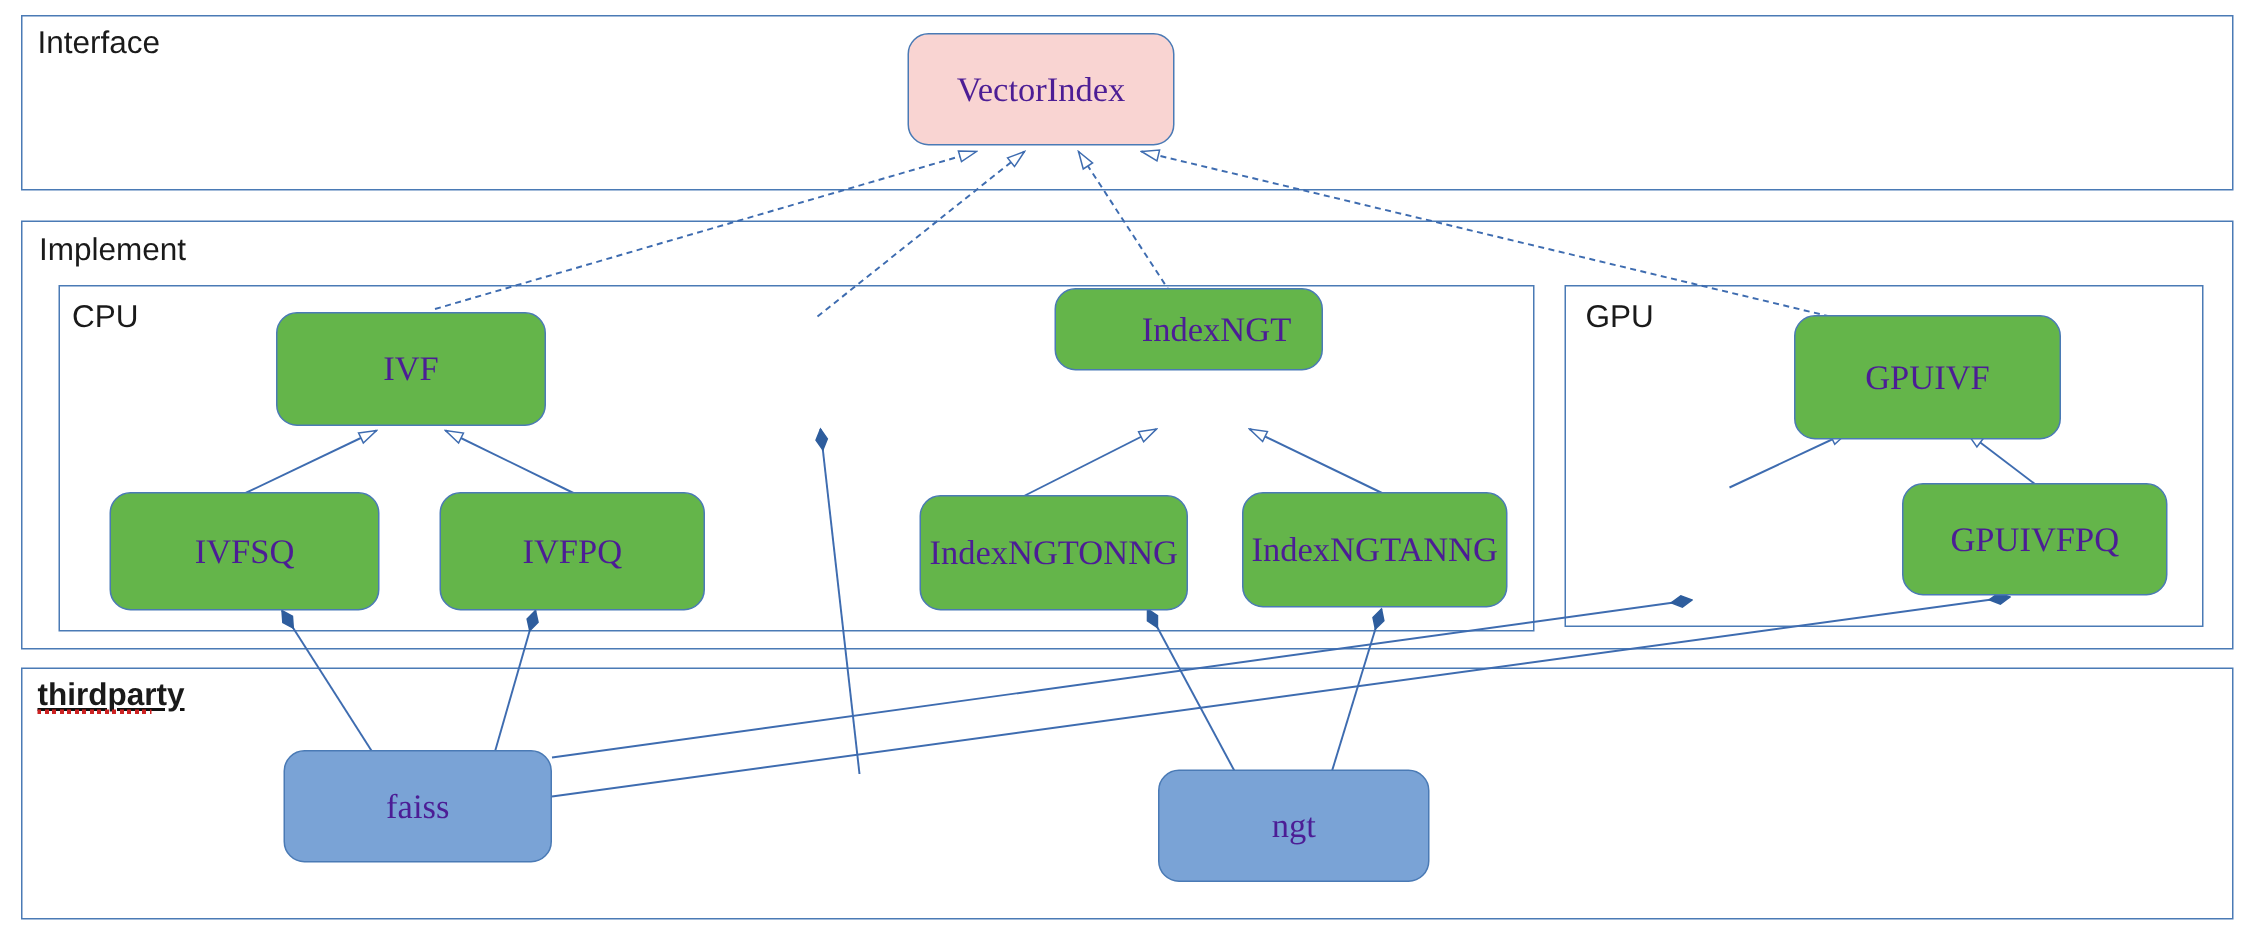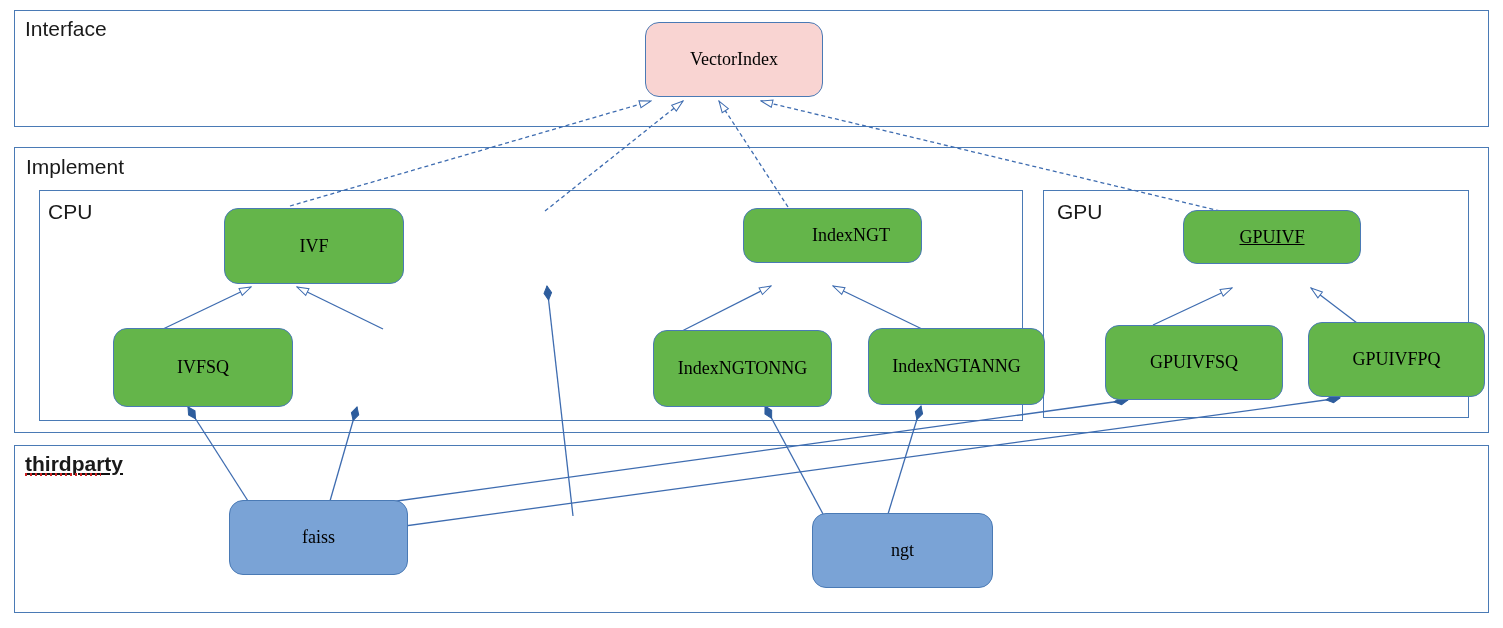--- a/index.html
+++ b/index.html
@@ -7,21 +7,21 @@
     --node-pink:#f9d4d2; --label:#1a1a1a; --squiggle:#cc2222;
   }
   html,body{margin:0;padding:0;background:#fff;}
   #stage{position:relative;width:1503px;height:628px;background:#fff;overflow:hidden;
          font-family:"Liberation Sans",sans-serif;}
   .container{position:absolute;border:1.6px solid var(--border);background:#fff;box-sizing:border-box;}
   .container-label{position:absolute;font-size:21px;color:var(--label);white-space:nowrap;
                    font-family:"Liberation Sans",sans-serif;}
   .node{position:absolute;display:flex;align-items:center;justify-content:center;
         border:1.6px solid var(--border);border-radius:14px;box-sizing:border-box;
-        font-family:"Liberation Serif",serif;font-size:18px;color:#000000;z-index:3;margin-left:40px;}
+        font-family:"Liberation Serif",serif;font-size:23px;color:#4c1d95;z-index:3;}
   .green{background:var(--node-green);}
   .blue{background:var(--node-blue);}
   .pink{background:var(--node-pink);}
   #edges{position:absolute;left:0;top:0;z-index:2;pointer-events:none;}
   .edge{stroke:var(--line);stroke-width:1.3;fill:none;}
   .dashed{stroke-dasharray:4 3;}
   .tp-label{ text-decoration:underline; text-decoration-color:#111;font-weight:bold;}
   .squig{position:absolute;height:2.5px;
          background:repeating-linear-gradient(90deg,var(--squiggle) 0 2.5px,transparent 2.5px 5px);}
 </style>
@@ -70,25 +70,25 @@
     <line class="edge" x1="368" y1="505" x2="1128" y2="400" marker-end="url(#dia)"></line>
     <line class="edge" x1="368" y1="531" x2="1340" y2="398" marker-end="url(#dia)"></line>
     <line class="edge" x1="573" y1="516" x2="547" y2="286" marker-end="url(#dia)"></line>
     <line class="edge" x1="823" y1="514" x2="765" y2="406" marker-end="url(#dia)"></line>
     <line class="edge" x1="888" y1="514" x2="921" y2="406" marker-end="url(#dia)"></line>
   </svg>
 
   <div class="node pink" style="left:605px;top:22px;width:178px;height:75px;">VectorIndex</div>
 
   <div class="node green" style="left:184px;top:208px;width:180px;height:76px;">IVF</div>
-  <div class="node green" style="left:703px;top:208px;width:179px;height:55px;padding-left:37px;">IndexNGT</div>
+  <div class="node green" style="left:703px;top:192px;width:179px;height:55px;padding-left:37px;">IndexNGT</div>
   <div class="node green" style="left:73px;top:328px;width:180px;height:79px;">IVFSQ</div>
+  <div class="node green" style="left:293px;top:328px;width:177px;height:79px;">IVFPQ</div>
   <div class="node green" style="left:613px;top:330px;width:179px;height:77px;">IndexNGTONNG</div>
   <div class="node green" style="left:828px;top:328px;width:177px;height:77px;">IndexNGTANNG</div>
 
-  <div class="node green" style="left:1143px;top:210px;width:178px;height:54px;text-decoration:underline;">GPUIVF</div>
-  <div class="node green" style="left:1065px;top:325px;width:178px;height:75px;">GPUIVFSQ</div>
+  <div class="node green" style="left:1196px;top:210px;width:178px;height:83px;">GPUIVF</div>
   <div class="node green" style="left:1268px;top:322px;width:177px;height:75px;">GPUIVFPQ</div>
 
   <div class="node blue" style="left:189px;top:500px;width:179px;height:75px;font-family:Liberation Serif, serif;">faiss</div>
   <div class="node blue" style="left:772px;top:513px;width:181px;height:75px;">ngt</div>
 
 </div>
 
 </body></html>

